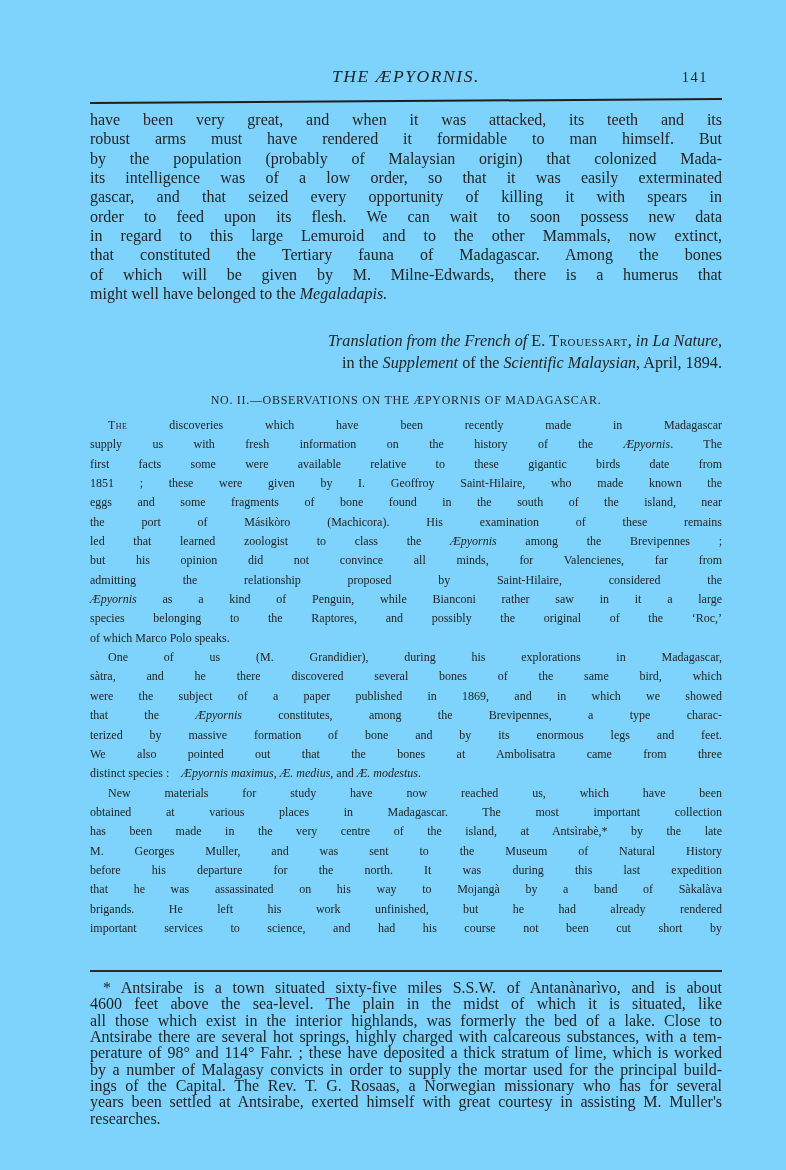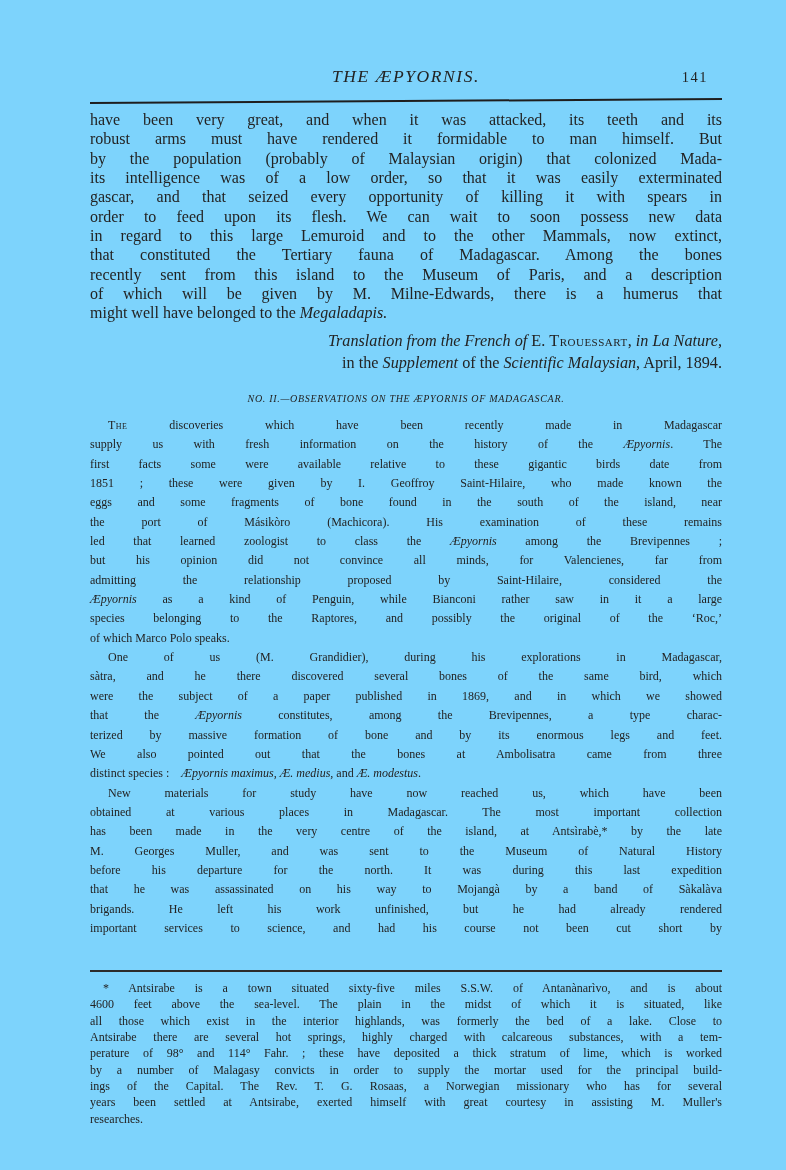--- a/index.html
+++ b/index.html
@@ -24,25 +24,25 @@
   .ln{text-align:justify;text-align-last:justify}
   .ln.end{text-align-last:left}
   .ln.ind{text-indent:18px}
   .ln.right{text-align:left;text-align-last:right}
 
   .i{font-style:italic}
   .r{font-style:normal;font-variant:normal}
   .sc{font-variant:small-caps;letter-spacing:.5px}
 
   .attrib{top:331px;font-size:16.2px;line-height:21.5px;font-style:italic}
-  .heading{top:393px;text-align:center;font-style:italic;
-           font-size:10px;letter-spacing:.7px}
+  .heading{top:393px;text-align:center;
+           font-size:12px;letter-spacing:.7px}
 
   .fnrule{top:970px;height:1.5px;background:#2b2b2b}
-  .footnote{top:980px;font-size:12px;line-height:16.35px}
+  .footnote{top:980px;font-size:16px;line-height:16.35px}
   .footnote .ln.ind{text-indent:13px}
 </style>
 </head>
 <body>
 
 <div class="page">
 
   <div class="col hdr">
     <div class="title">THE ÆPYORNIS.</div>
     <div class="pagenum">141</div>
@@ -52,21 +52,20 @@
 
   <div class="col bodytext">
       <div class="ln"><span>have been very great, and when it was attacked, its teeth and its</span></div>
       <div class="ln"><span>robust arms must have rendered it formidable to man himself.  But</span></div>
       <div class="ln"><span>by the population (probably of Malaysian origin) that colonized Mada-</span></div>
       <div class="ln"><span>its intelligence was of a low order, so that it was easily exterminated</span></div>
       <div class="ln"><span>gascar, and that seized every opportunity of killing it with spears in</span></div>
       <div class="ln"><span>order to feed upon its flesh.  We can wait to soon possess new data</span></div>
       <div class="ln"><span>in regard to this large Lemuroid and to the other Mammals, now extinct,</span></div>
       <div class="ln"><span>that constituted the Tertiary fauna of Madagascar.  Among the bones</span></div>
-      <div class="ln"><span>recently sent from this island to the Museum of Paris, and a description</span></div>
       <div class="ln"><span>of which will be given by M. Milne-Edwards, there is a humerus that</span></div>
       <div class="ln end"><span>might well have belonged to the </span><span class="i">Megaladapis.</span></div>
     </div>
 
   <div class="col attrib">
       <div class="ln right"><span>Translation from the French of </span><span class="r">E. </span><span class="r sc">Trouessart</span><span class="r">, </span><span>in La Nature,</span></div>
       <div class="ln end right"><span class="r">in the </span><span>Supplement</span><span class="r"> of the </span><span>Scientific Malaysian</span><span class="r">, April, 1894.</span></div>
     </div>
 
   <div class="col heading">NO. II.—OBSERVATIONS ON THE ÆPYORNIS OF MADAGASCAR.</div>

